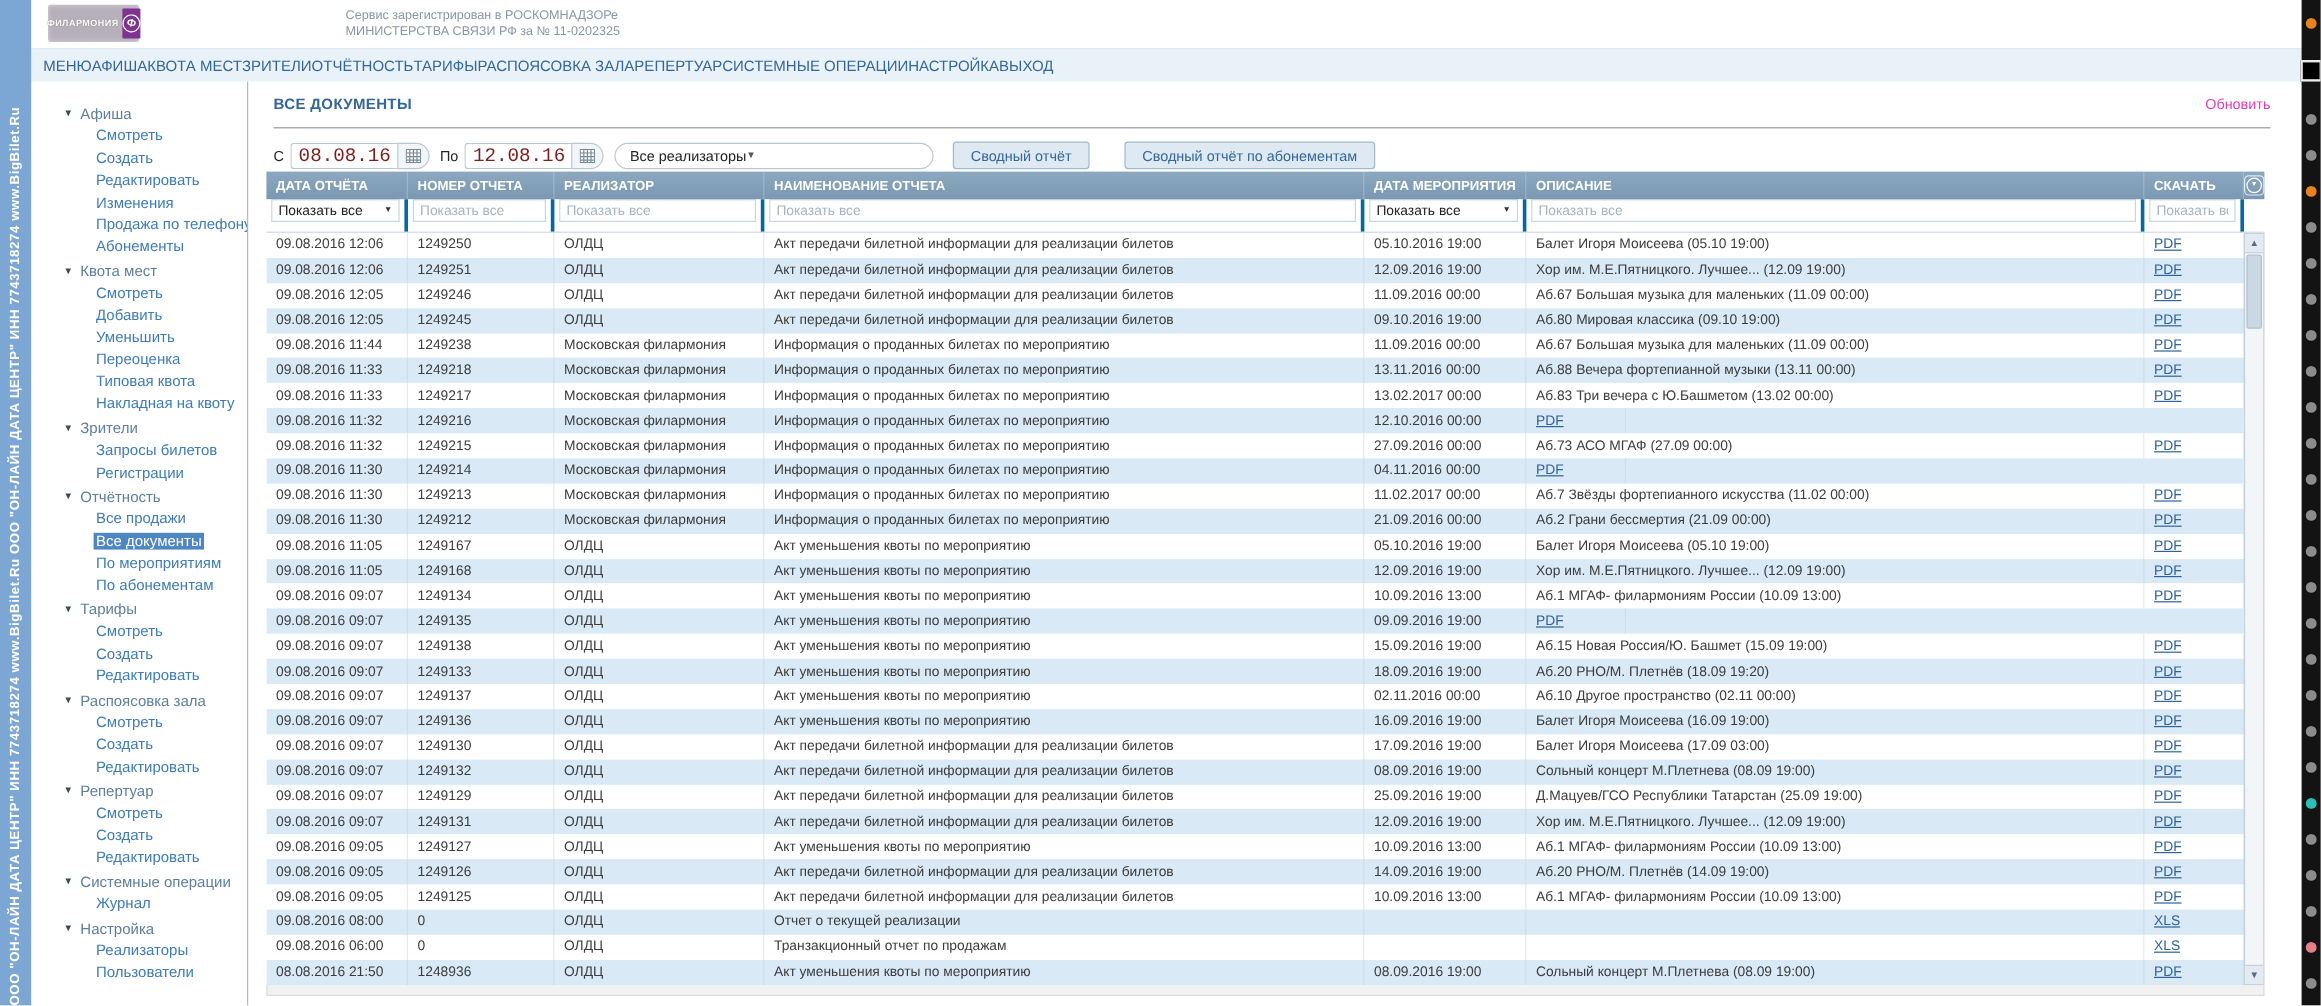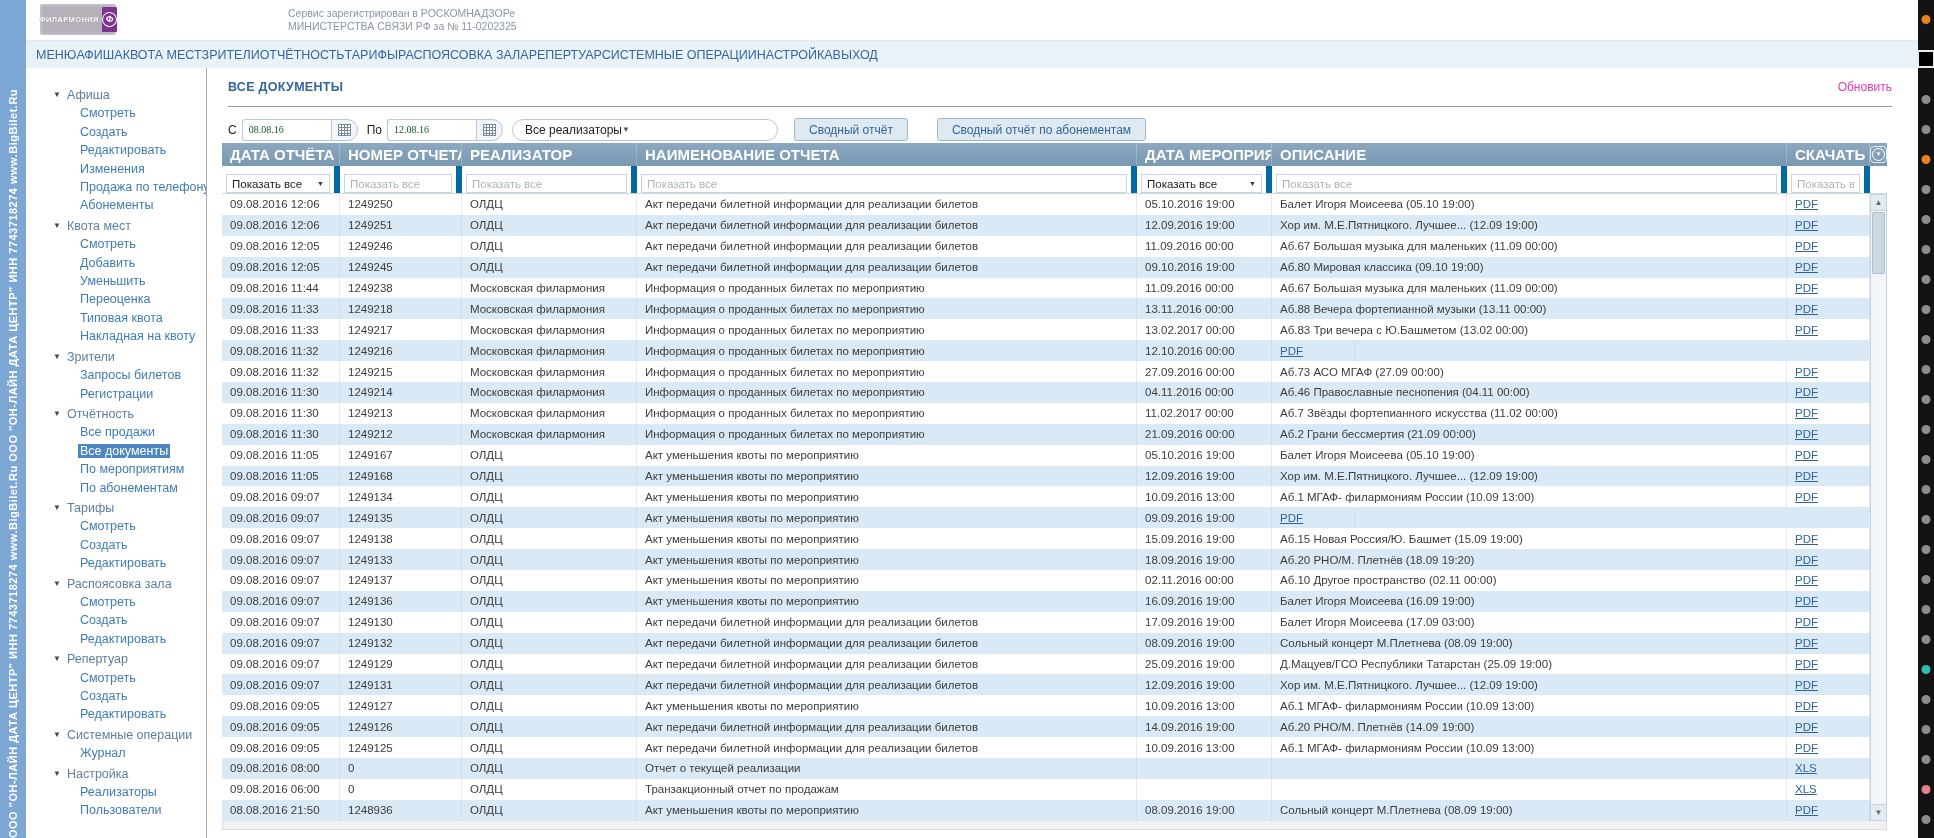--- a/index.html
+++ b/index.html
@@ -51,44 +51,44 @@
   .content{position:absolute;left:207px;top:68px;width:1711px;height:770px;background:#fff}
   .content-head{position:absolute;left:21px;right:26px;top:12px;display:flex;justify-content:space-between;align-items:center}
   .page-title{color:#336699;font-weight:bold;font-size:12.5px;letter-spacing:.3px}
   .refresh{color:#E23CB8;font-size:12px;cursor:pointer;text-decoration:none}
   .rule{position:absolute;left:21px;right:26px;top:38px;border-top:1px solid #9a9a9a}
 
   .filter-bar{position:absolute;left:21px;top:49px;height:25px;display:flex;align-items:center}
   .flabel{font-size:12px;color:#222;margin-right:5px}
   .datewrap{display:flex;align-items:center;margin-right:9px}
   .dateinput{width:76px;height:20px;border:1px solid #b9c8d4;border-right:none;border-radius:3px 0 0 3px;
-             padding:0 6px;font-size:10px;color:#14532d;font-family:Liberation Serif, serif;outline:none}
+             padding:0 6px;font-size:16px;color:#7f1d1d;font-family:Liberation Mono, monospace;outline:none}
   .calbtn{width:27px;height:22px;border:1px solid #b9c8d4;border-radius:0 11px 11px 0;background:#f2f6fa;
           display:flex;align-items:center;justify-content:center;cursor:pointer;box-sizing:border-box}
   .realsel{width:266px;height:22px;border:1px solid #b9c8d4;border-radius:11px;background:#fff;
            display:flex;align-items:center;padding:0 12px;margin-right:16px;
            font-size:12px;color:#222;cursor:pointer;box-sizing:border-box}
   .selarrow{font-size:8px;color:#556}
   .btn{height:23px;background:#DFE9F1;border:1px solid #9FB9CE;border-radius:3px;color:#336699;
        font-size:12px;padding:0 14px;margin-right:29px;cursor:pointer;font-family:inherit}
 
   
   .doc-table{position:absolute;left:15px;top:75px;width:1665px}
   .thead{position:relative;height:23px;background:linear-gradient(#8CA8C0,#7A98B2);display:flex}
-  .th{color:#fff;font-size:15px;font-weight:bold;display:flex;align-items:center;padding-left:8px;
+  .th{color:#fff;font-size:11px;font-weight:bold;display:flex;align-items:center;padding-left:8px;
       box-sizing:border-box;border-right:1px solid rgba(255,255,255,.22);white-space:nowrap;overflow:hidden}
   .c0{width:118px}.c1{width:122px}.c2{width:175px}.c3{width:500px}.c4{width:135px}.c5{width:515px}.c6{width:83px}
   .corner{width:17px;display:flex;align-items:center;justify-content:center}
   .funnelbtn{width:15px;height:15px;border:1px solid #dfe9f1;border-radius:4px;display:flex;align-items:center;
              justify-content:center;cursor:pointer;background:transparent}
   .funnelbtn i{font-style:normal;width:11px;height:11px;border:1px solid #fff;border-radius:50%;
                color:#fff;font-size:6px;line-height:11px;text-align:center;display:block}
 
   .tfilter{height:27px;background:#fff;display:flex;border-bottom:1px solid #cfd8e0;align-items:center}
-  .tf{height:100%;display:flex;align-items:flex-end;padding:0 4px;box-sizing:border-box;border-right:6px solid #0369a1}
+  .tf{height:100%;display:flex;align-items:flex-start;padding:0 4px;box-sizing:border-box;border-right:3px solid #0369a1}
   .tf input{width:100%;height:19px;border:1px solid #c9d6e2;font-size:11.5px;padding:0 5px;color:#222;
             font-family:inherit;outline:none;box-sizing:border-box}
   .tf input::placeholder{color:#A9B4BE;opacity:1}
   .fselect{width:100%;height:19px;border:1px solid #c9d6e2;display:flex;align-items:center;
            justify-content:space-between;padding:0 5px;font-size:11.5px;color:#222;background:#fff;
            cursor:pointer;box-sizing:border-box}
   .fselect .selarrow{color:#333;font-size:7px}
 
   .tbody-wrap{display:flex}
   .tbody{width:1648px;height:627px;overflow:hidden}
@@ -438,21 +438,20 @@
             <div class="td c6">
               <a class="dl-link">PDF</a>
             </div>
           </div>
           <div class="trow even">
             <div class="td c0">09.08.2016 11:30</div>
             <div class="td c1">1249214</div>
             <div class="td c2">Московская филармония</div>
             <div class="td c3">Информация о проданных билетах по мероприятию</div>
             <div class="td c4">04.11.2016 00:00</div>
-            <div class="td c5">Аб.46 Православные песнопения (04.11 00:00)</div>
             <div class="td c6">
               <a class="dl-link">PDF</a>
             </div>
           </div>
           <div class="trow odd">
             <div class="td c0">09.08.2016 11:30</div>
             <div class="td c1">1249213</div>
             <div class="td c2">Московская филармония</div>
             <div class="td c3">Информация о проданных билетах по мероприятию</div>
             <div class="td c4">11.02.2017 00:00</div>

